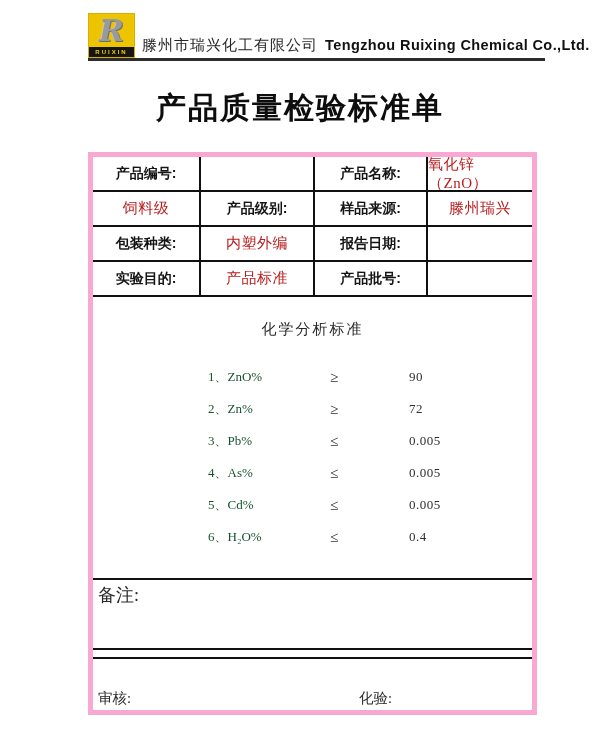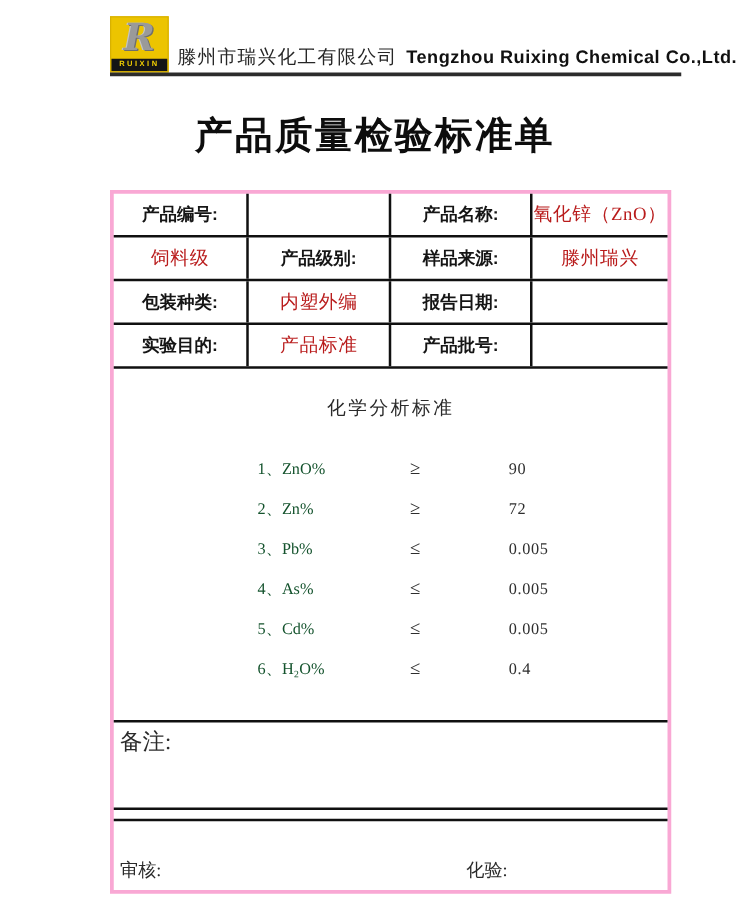--- a/index.html
+++ b/index.html
@@ -48,21 +48,21 @@
   
   .title {
     position:absolute; top:88px; left:0; width:100%;
     text-align:center; font-family:"Liberation Sans","DejaVu Sans",sans-serif;
     font-weight:bold; font-size:30px; color:#0d0d0d; letter-spacing:2px;
   }
 
   
   .doc-table {
     position:absolute; top:152px; left:88px; width:449px; height:563px;
-    border:3px solid #f9a8d4; background:#fff;
+    border:5px solid #f9a8d4; background:#fff;
   }
   .info-row {
     display:grid; grid-template-columns:108px 114px 113px 1fr;
     height:35px; border-bottom:2px solid #101010;
   }
   .cell {
     display:flex; align-items:center; justify-content:center;
     border-right:2px solid #101010; overflow:hidden;
   }
   .cell:last-child { border-right:none; }
@@ -93,21 +93,21 @@
 
   .gap-row { height:9px; border-bottom:2px solid #101010; }
 
   .sign-row { position:relative; height:78px; }
   .sign-label {
     position:absolute; top:50%; transform:translateY(-50%);
     font-size:14.5px; color:#2a2a2a;
   }
   .sign-review    { left:5px; }
   .sign-proofread { left:153px;margin-top:47px; }
-  .sign-assay     { left:282px; }
+  .sign-assay     { left:266px; }
 </style>
 </head>
 <body>
 
 <div class="page">
 
   <div class="header-row">
     <div class="logo">
       <div class="logo-r">R</div>
       <div class="logo-strip">RUIXIN</div>

